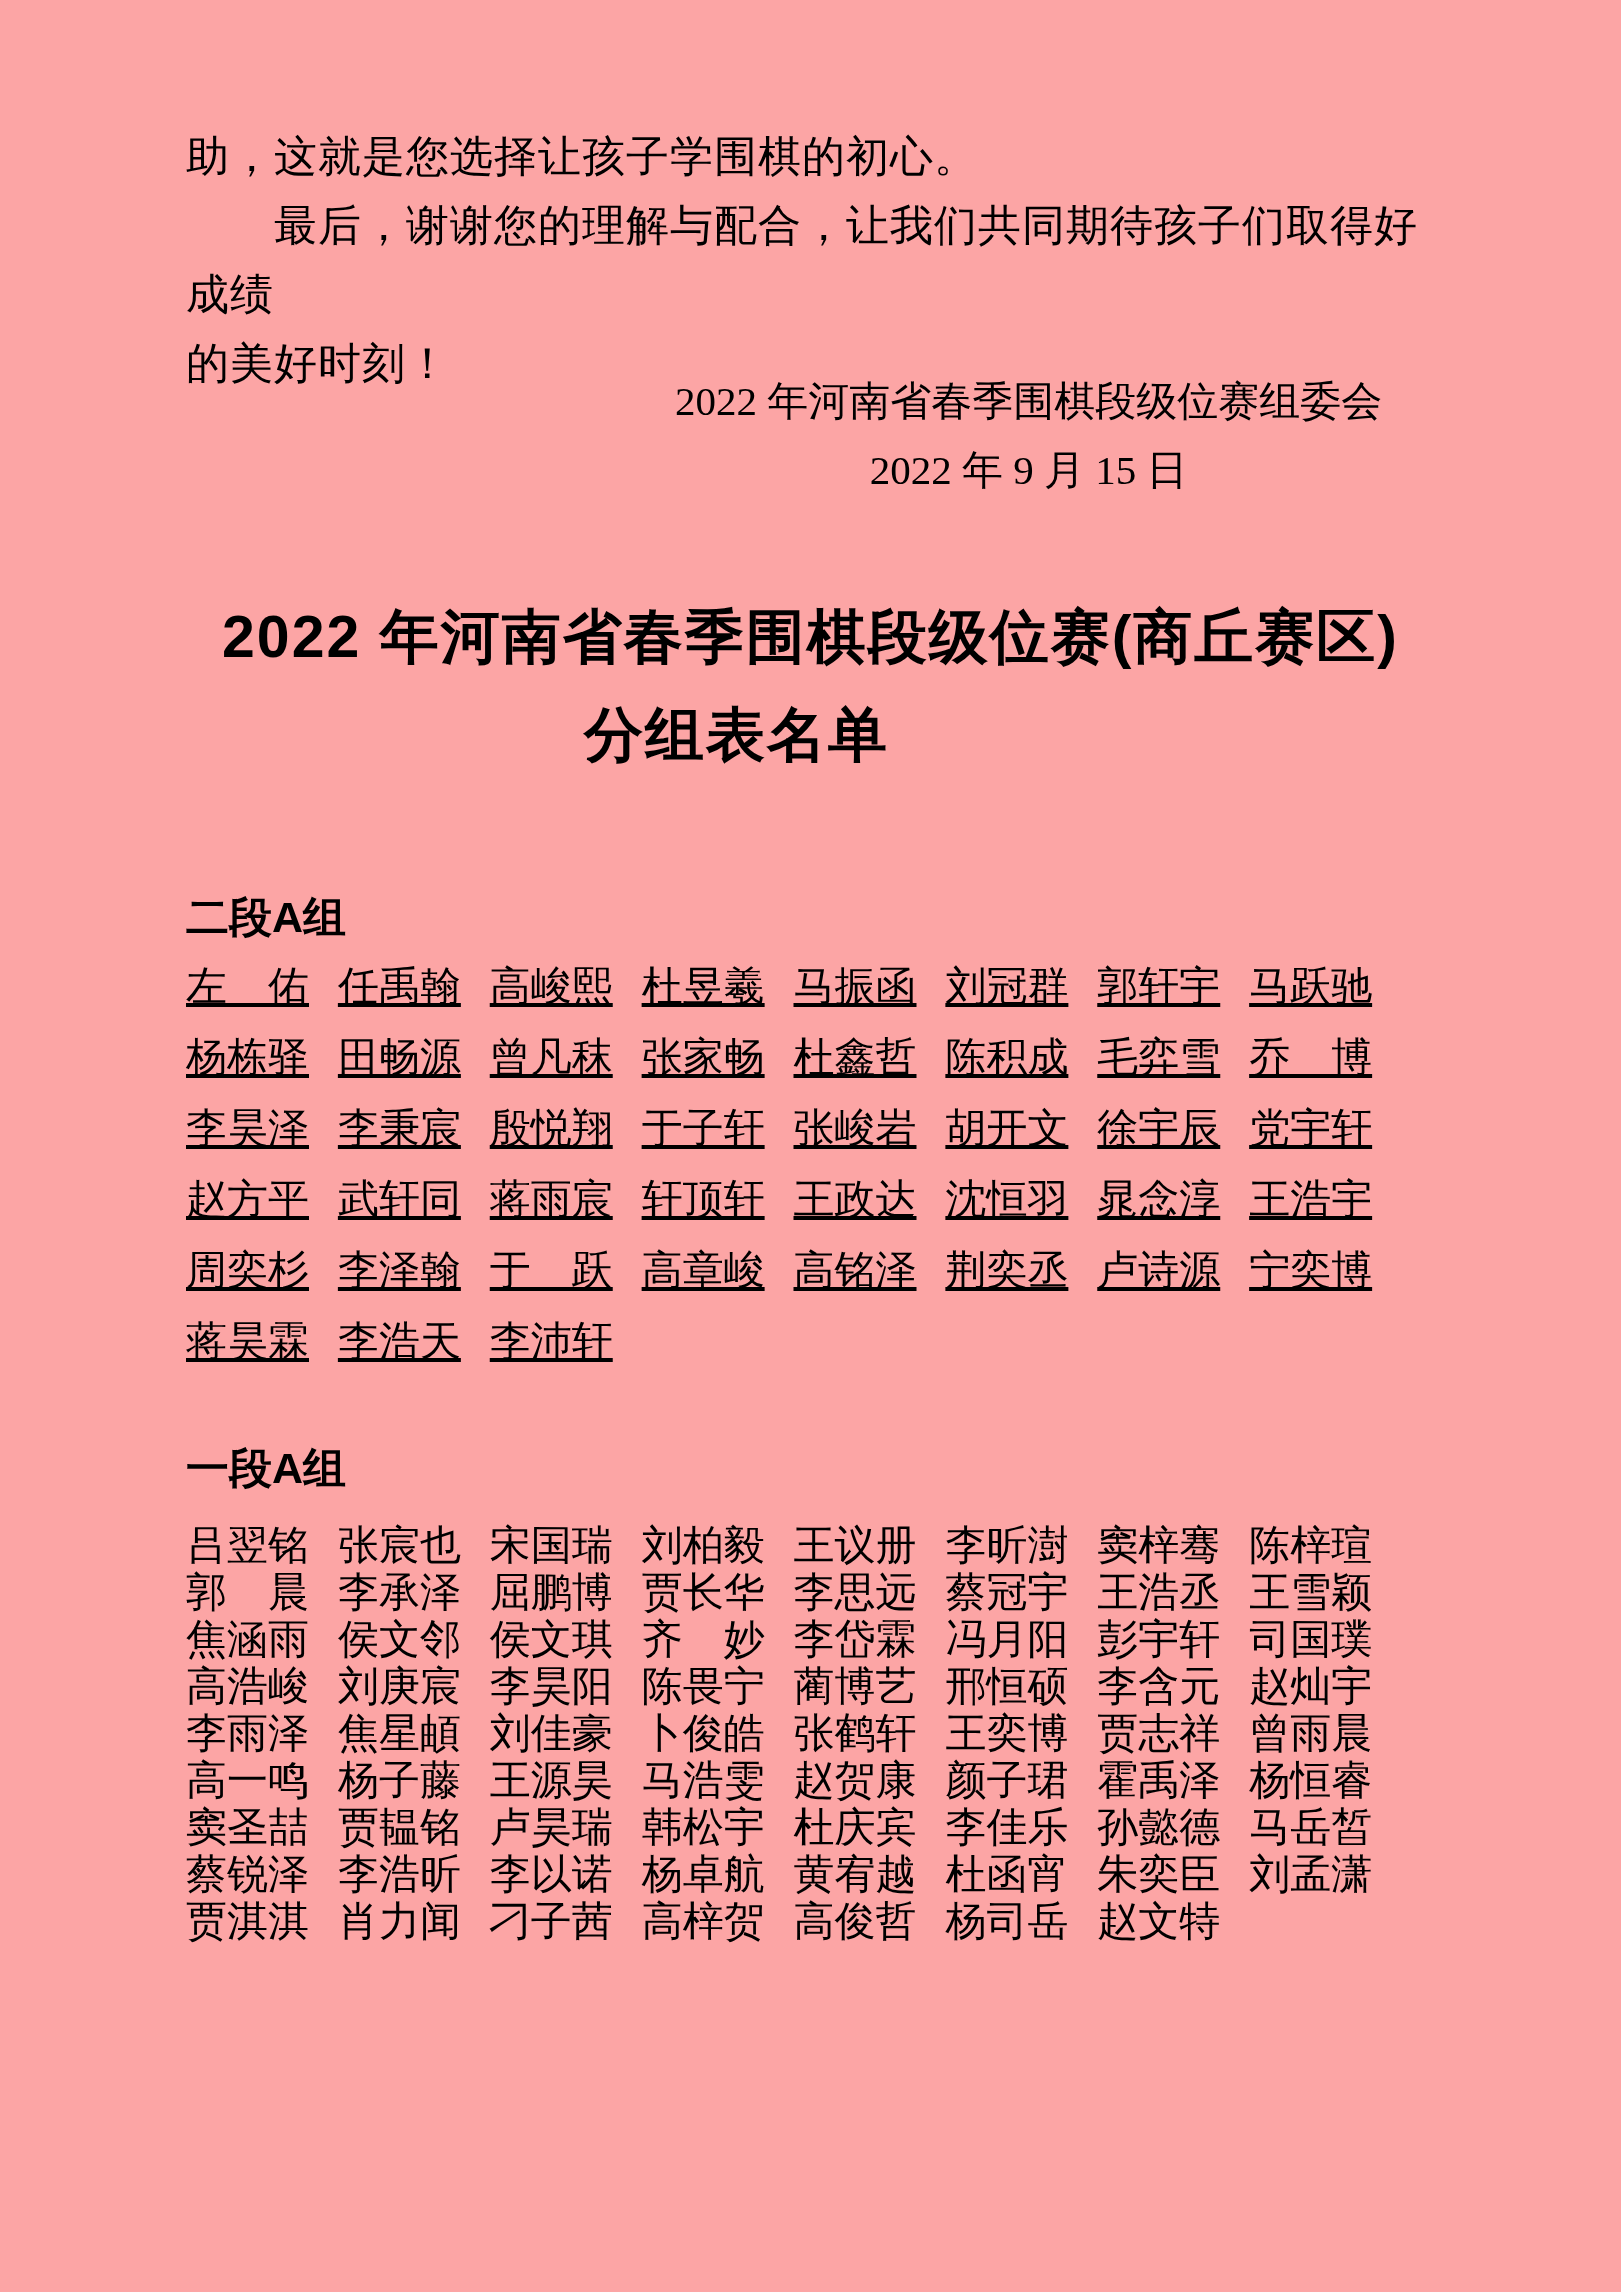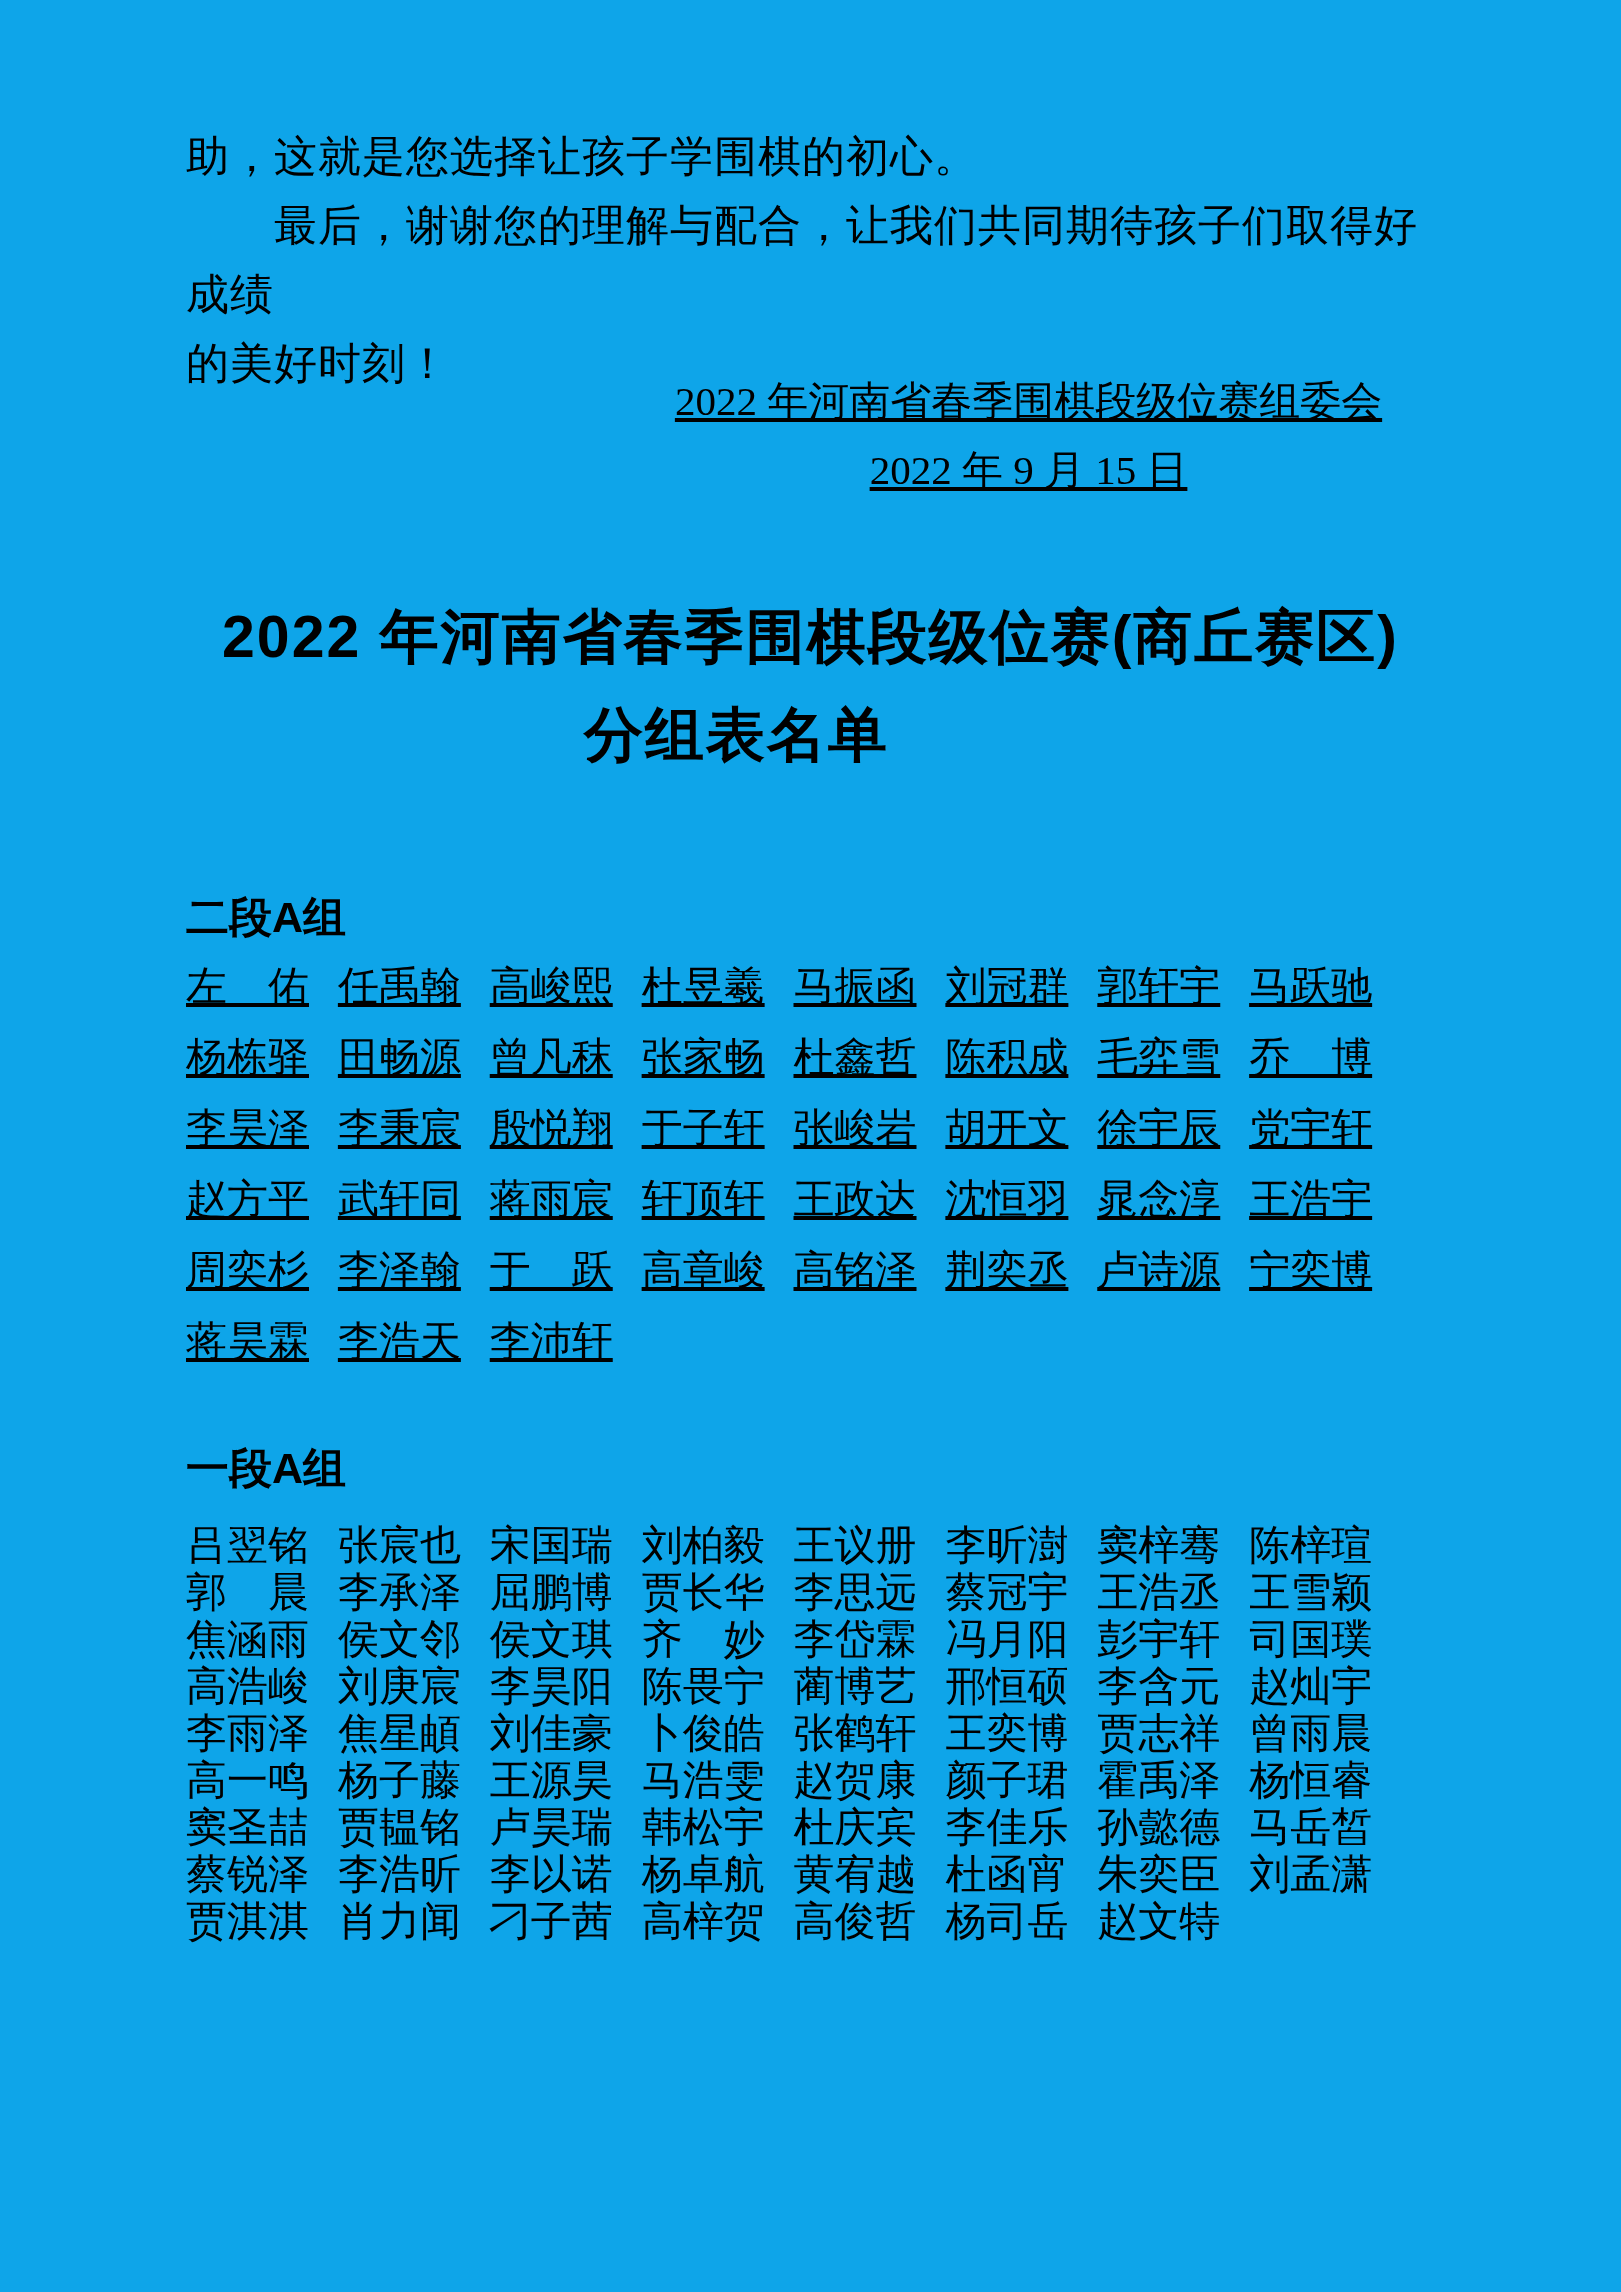--- a/index.html
+++ b/index.html
@@ -1,20 +1,20 @@
 <!DOCTYPE html>
 <html><head>
 <meta charset="utf-8">
 <style>
   html, body { margin: 0; padding: 0; background: #e8e8e8; }
   .page {
     position: relative;
     width: 1621px;
     height: 2293px;
-    background: #0ea5e9;
+    background: #fca5a5;
     color: #000000;
     overflow: hidden;
     font-family: "Liberation Serif", "DejaVu Serif", serif;
   }
   
   .intro {
     position: absolute;
     top: 122px;
     left: 186px;
     width: 1255px;
@@ -25,21 +25,20 @@
   .intro .indent { text-indent: 88px; }
   
   .signature {
     position: absolute;
     top: 367px;
     left: 186px;
     width: 1215px;
     font-size: 41px;
     line-height: 69px;
     text-align: center;
-    text-decoration: underline;
   }
   .signature .sig-line { padding-left: 470px; }
   
   .doc-title {
     position: absolute;
     top: 588px;
     left: 0;
     width: 1621px;
     text-align: center;
     font-family: "Liberation Sans", "DejaVu Sans", sans-serif;

